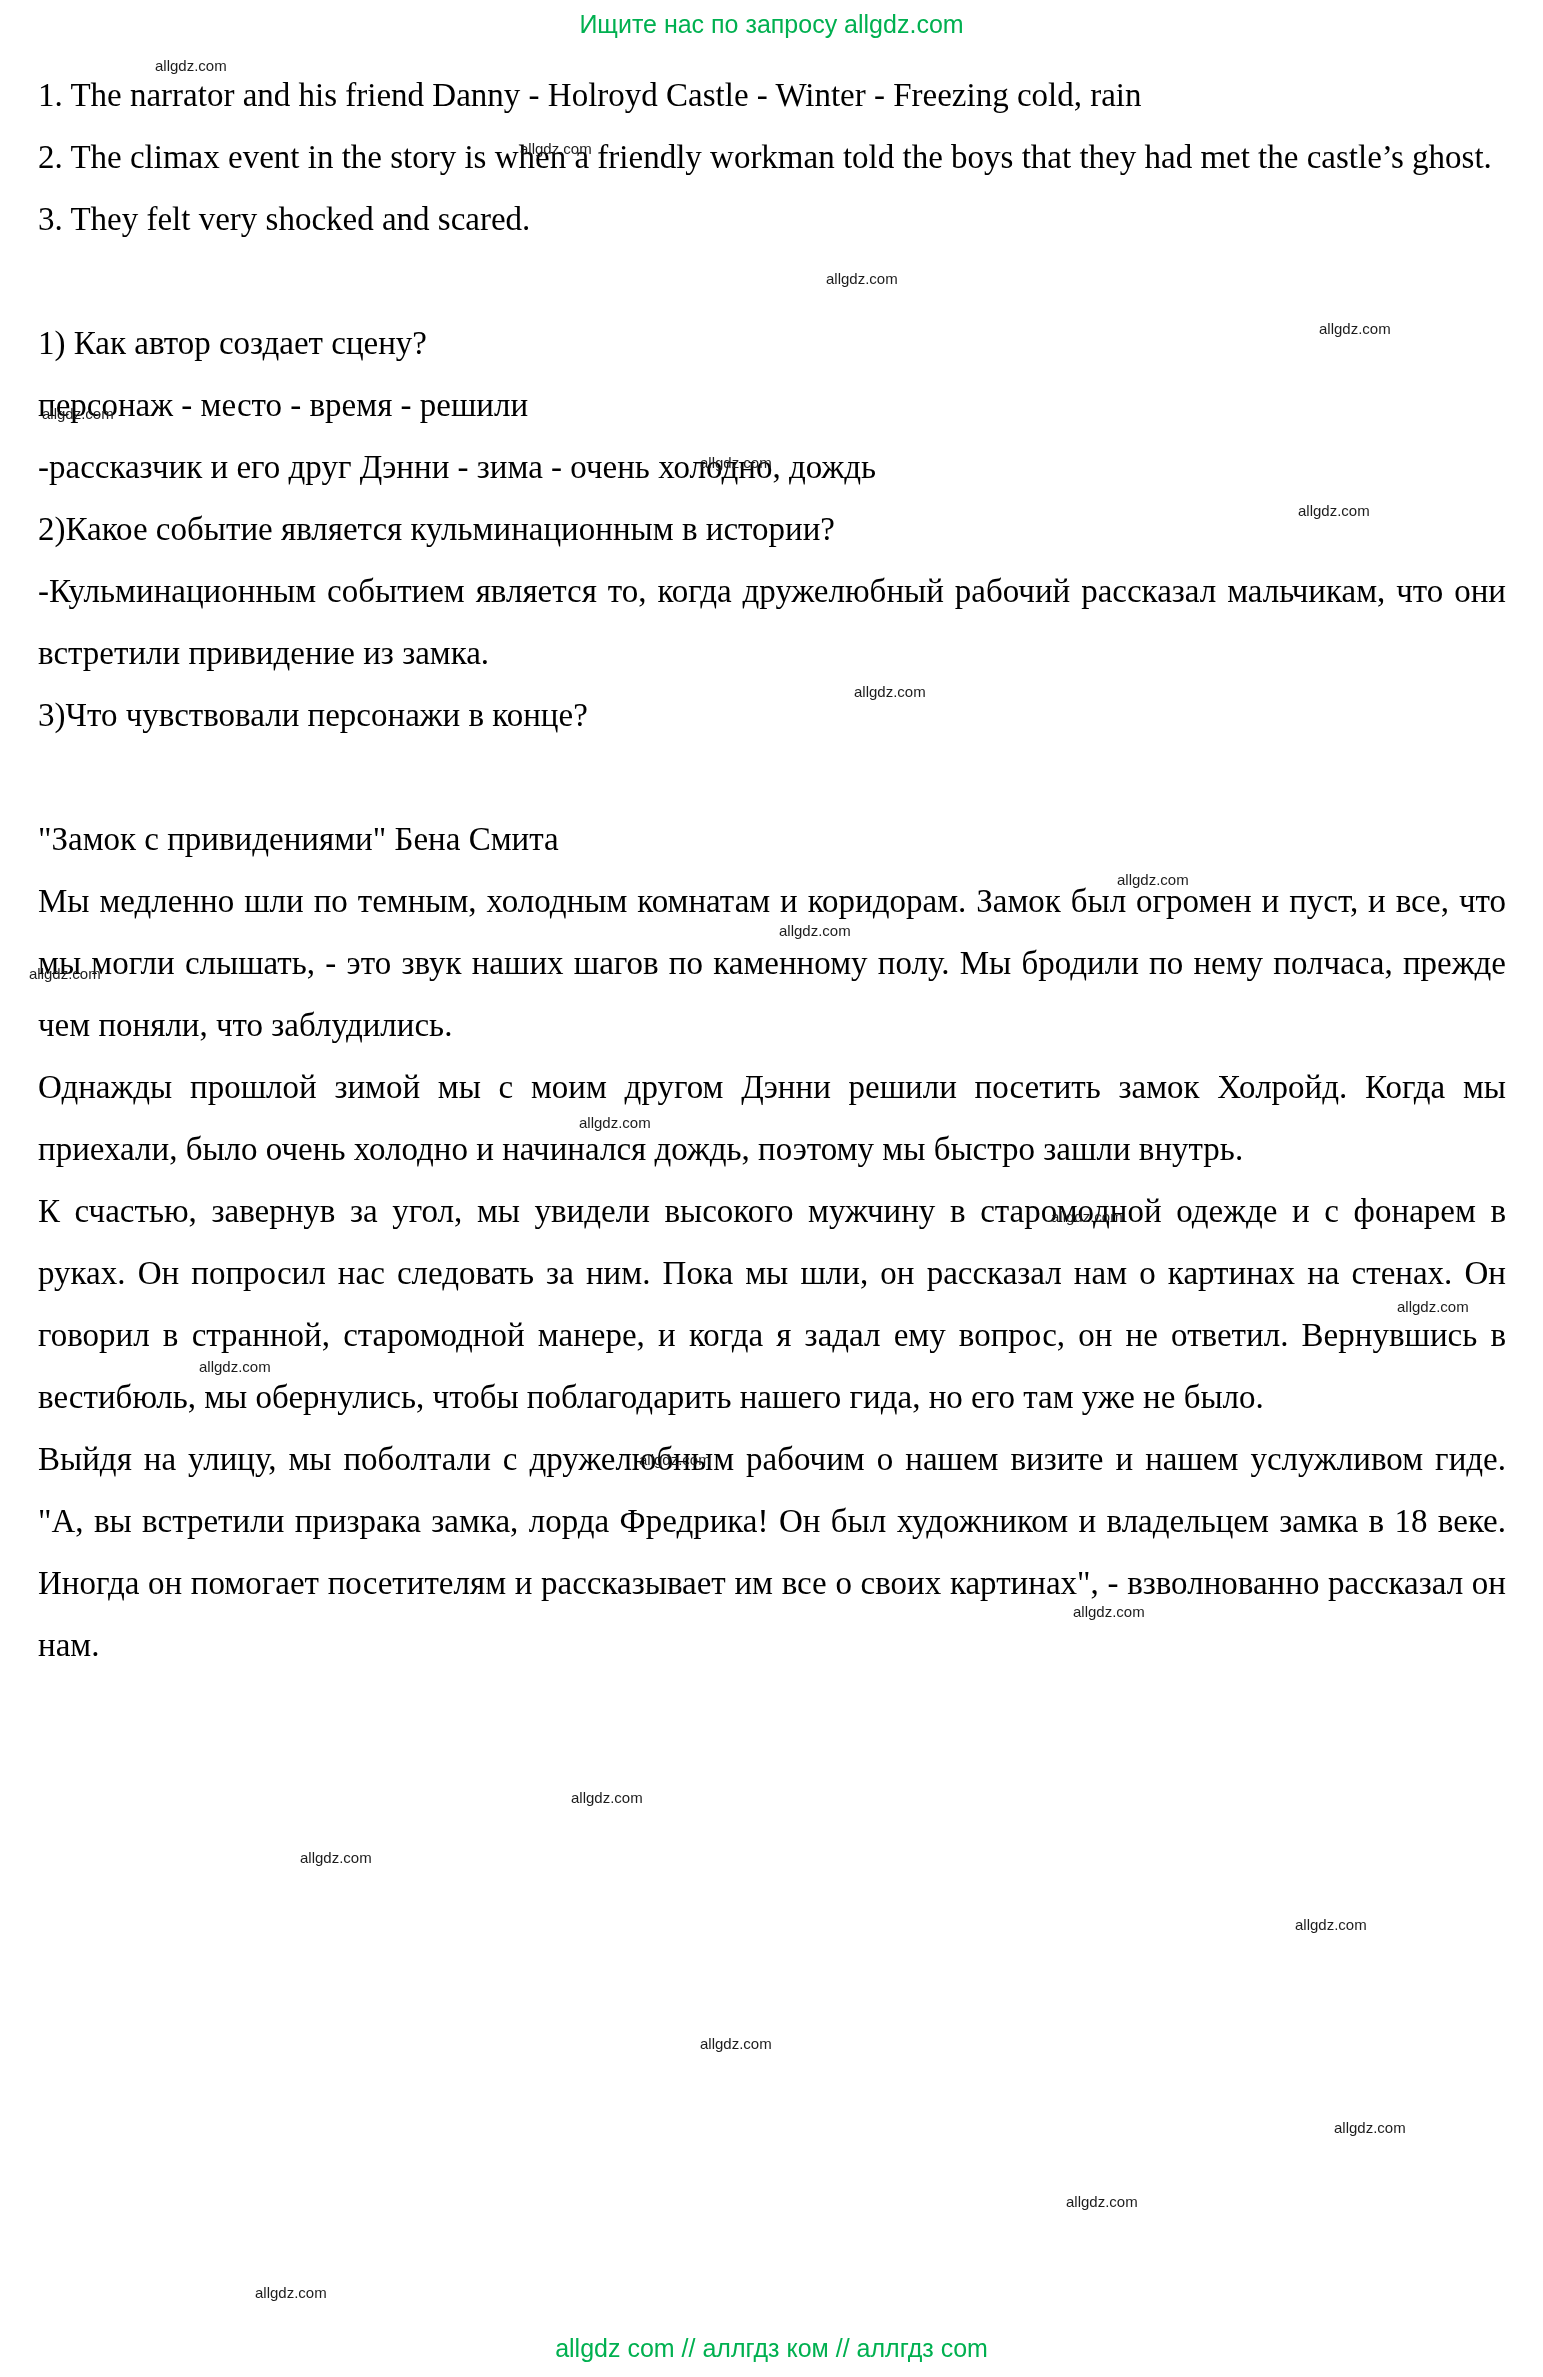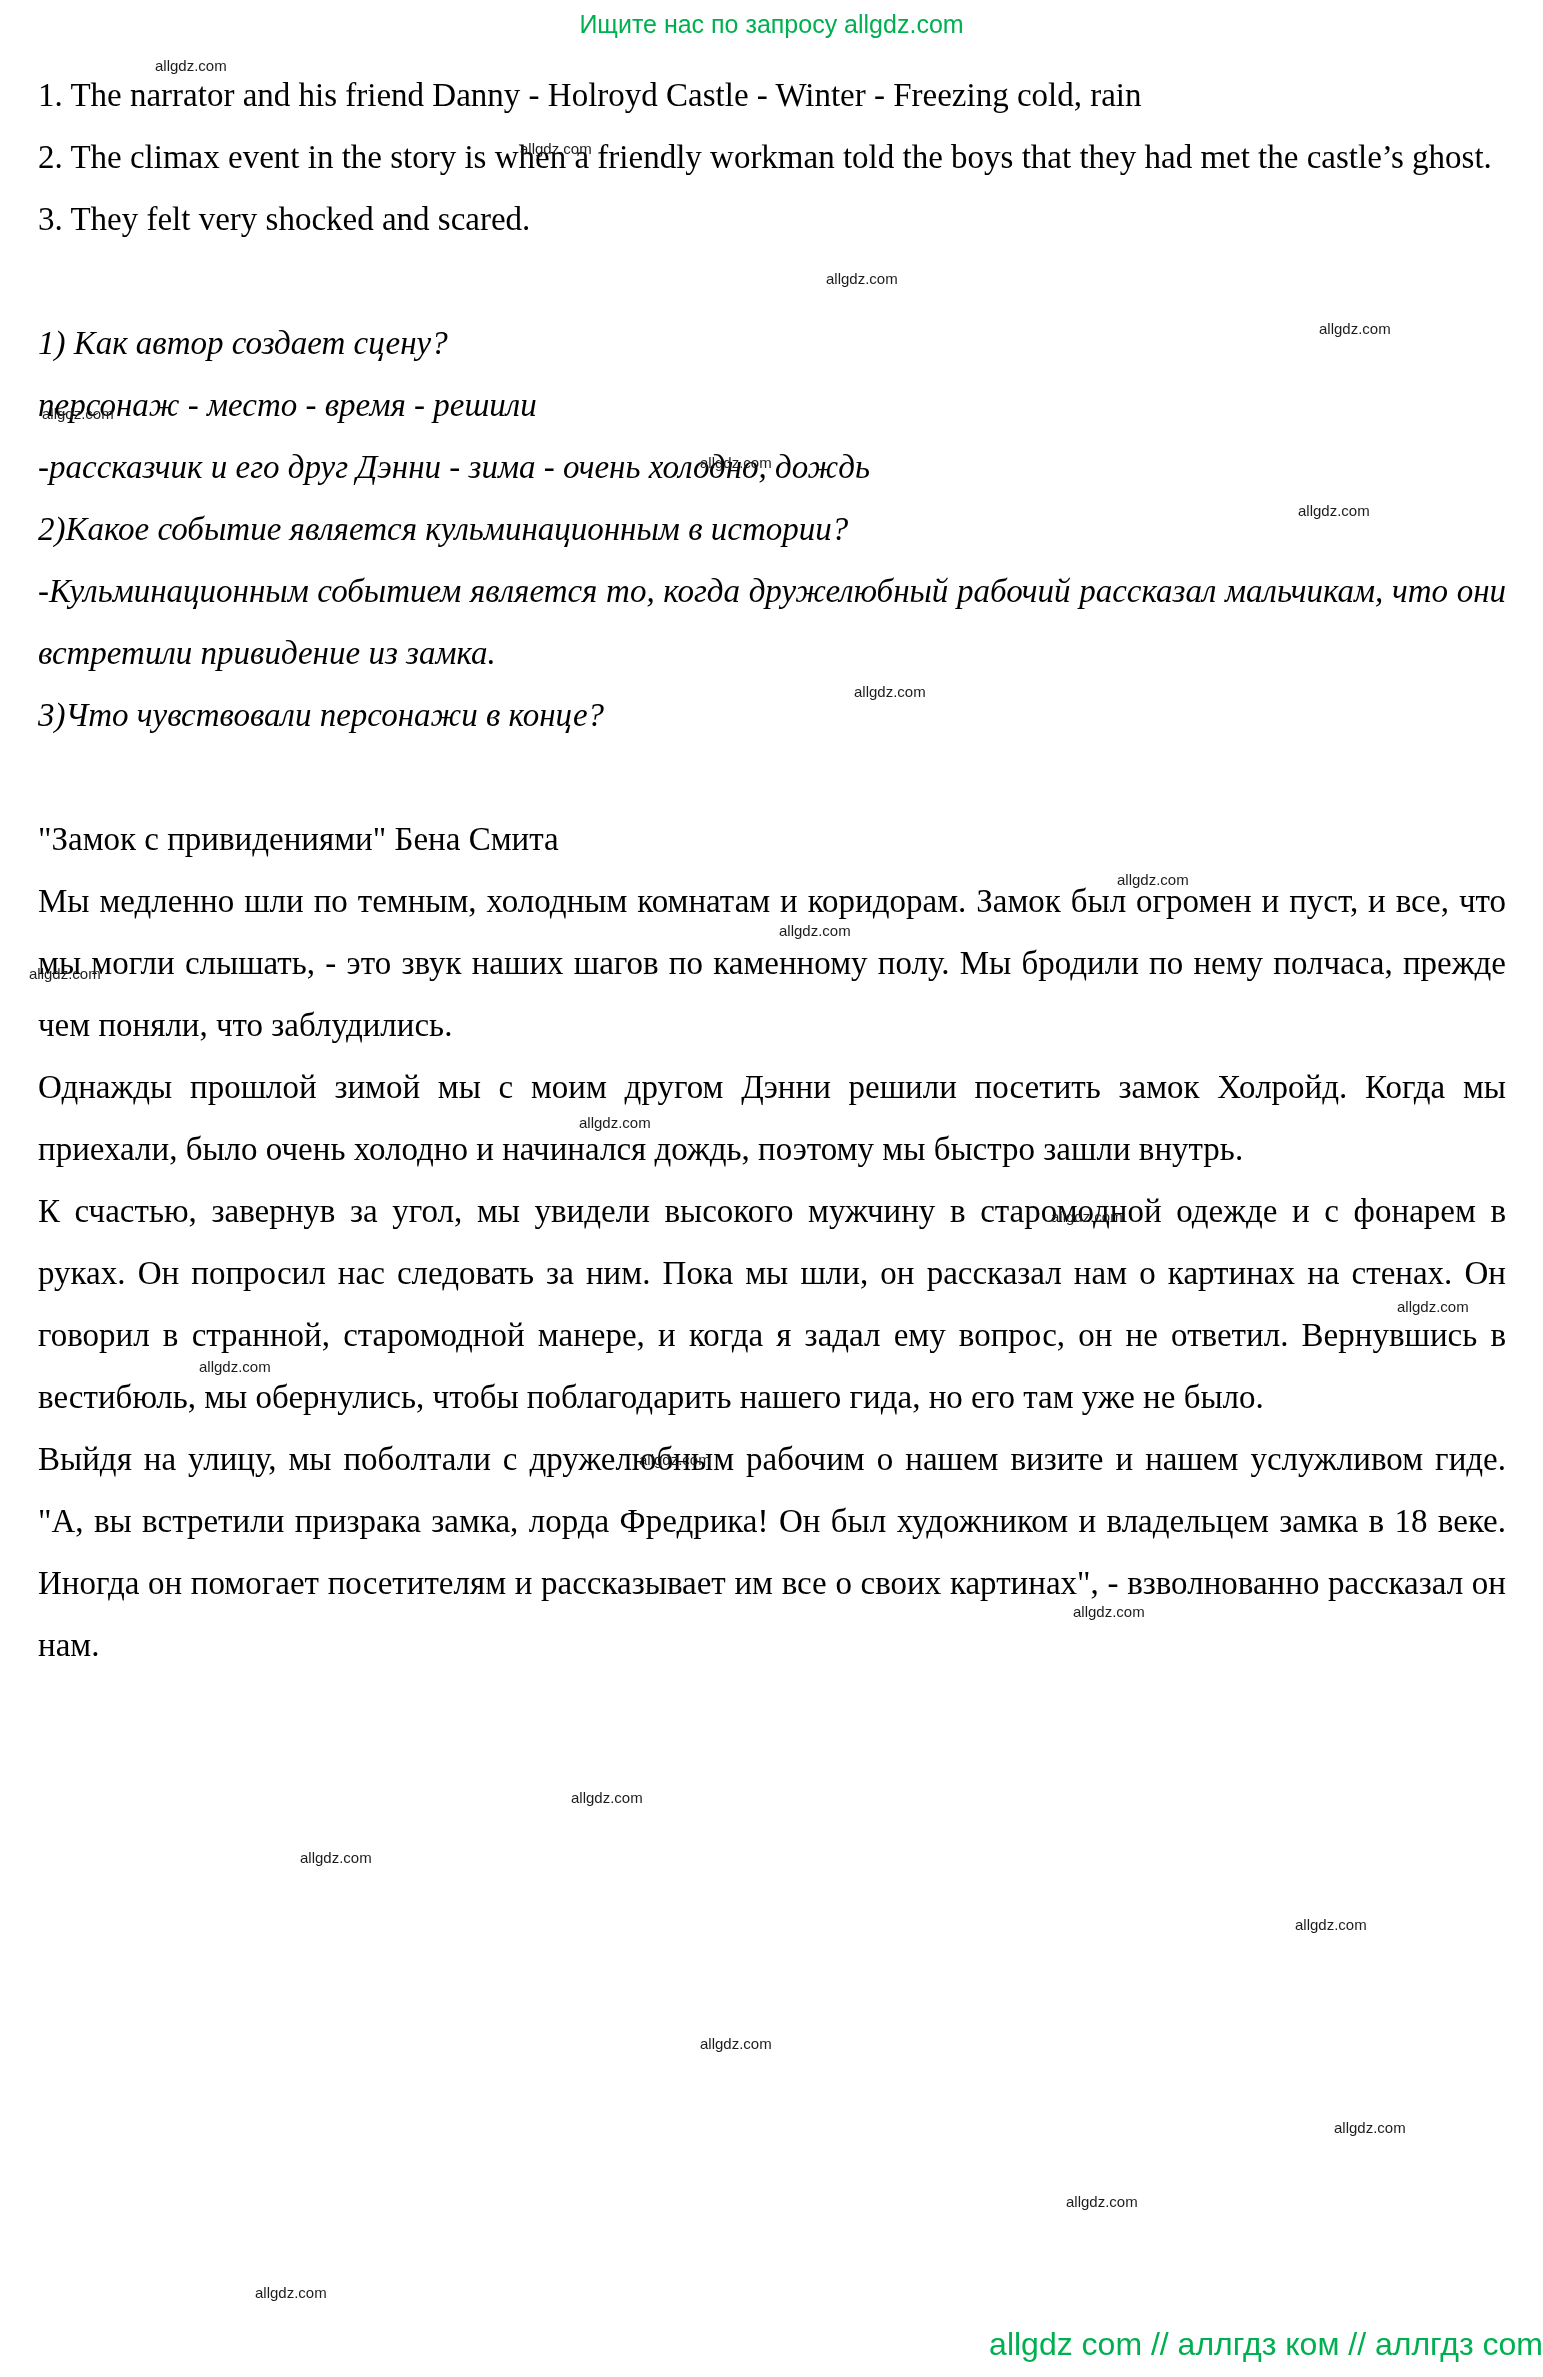--- a/index.html
+++ b/index.html
@@ -27,36 +27,36 @@
     position: absolute;
     top: 64px;
     left: 38px;
     right: 37px;
     font-size: 33px;
     line-height: 62px;
   }
   .content p { text-align: justify; }
   .section { margin-bottom: 62px; }
   .section:last-child { margin-bottom: 0; }
-  .qa p { font-style: italic; }
+  .qa p { }
   .wm {
     position: absolute;
     font-family: "Liberation Sans", sans-serif;
     font-size: 15px;
     color: #1c1c1c;
     white-space: nowrap;
   }
   .footer {
     position: absolute;
     bottom: 14.4px;
     left: 0;
     width: 100%;
-    text-align: right;
+    text-align: center;
     font-family: "Liberation Sans", sans-serif;
-    font-size: 32px;
+    font-size: 25px;
     color: #00b050;
   }
 </style>
 </head>
 <body>
 
 <div class="page">
 
   <div class="top-banner">Ищите нас по запросу allgdz.com</div>
 

